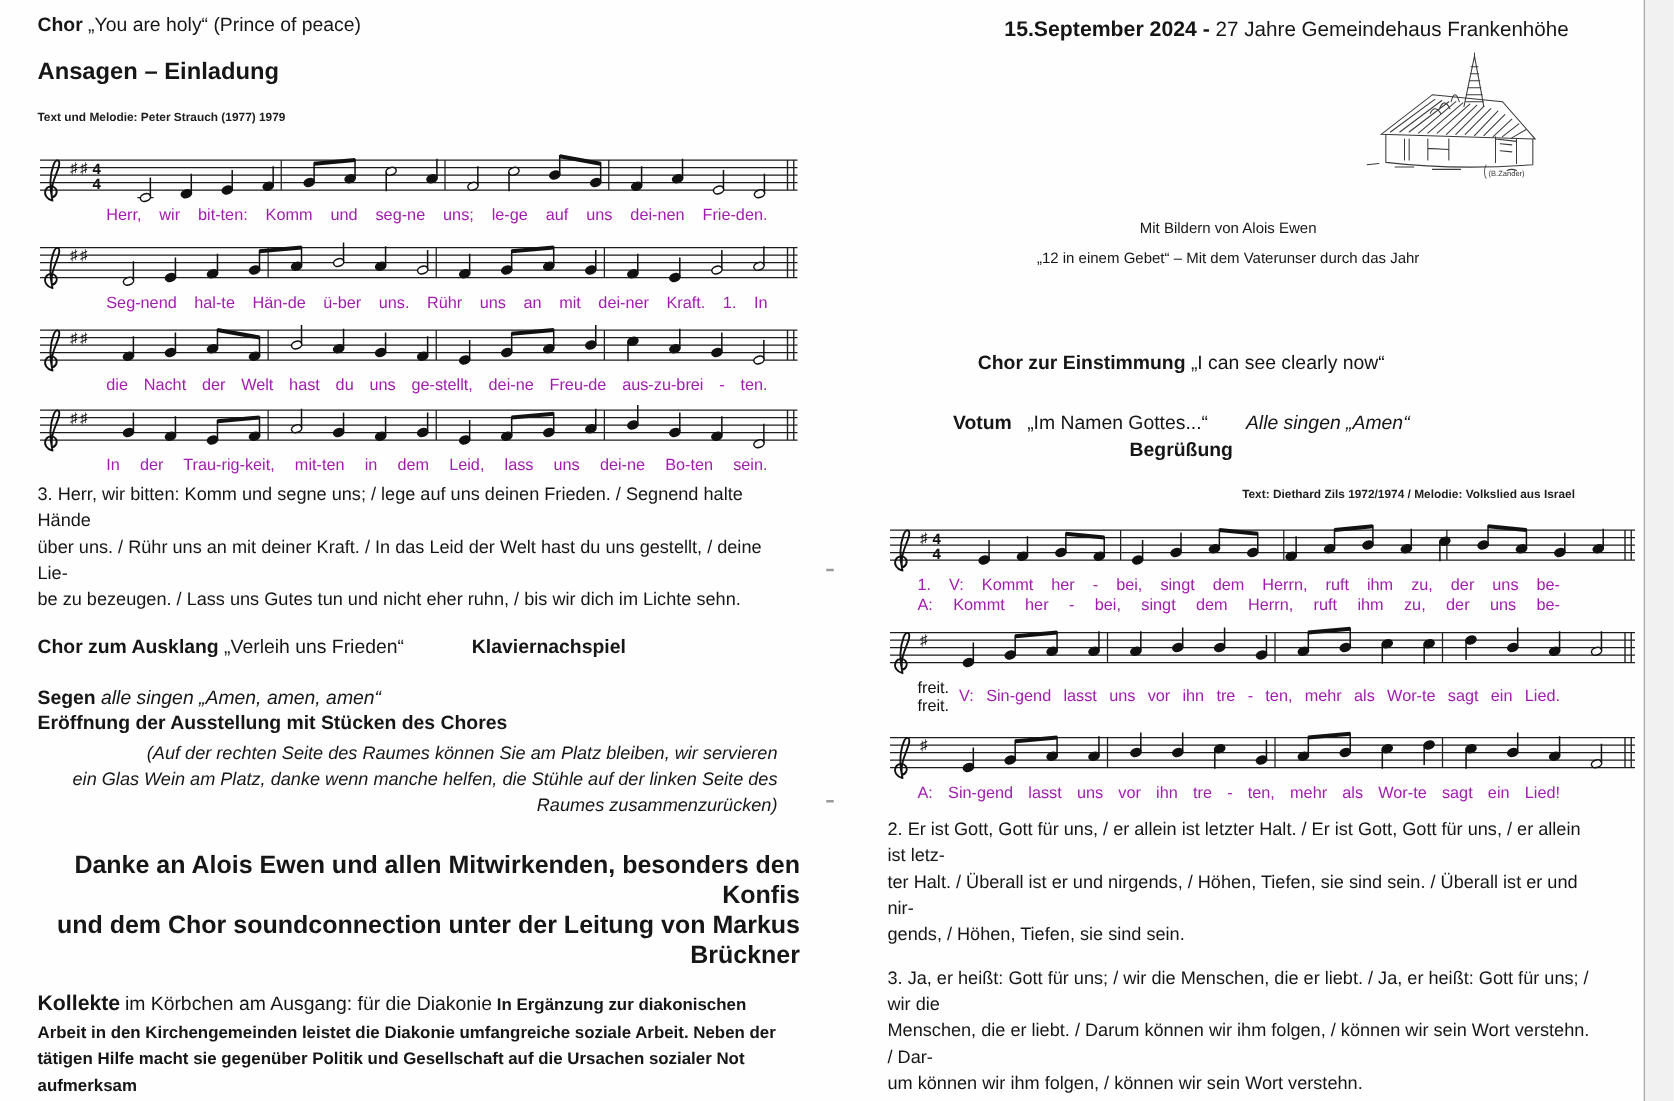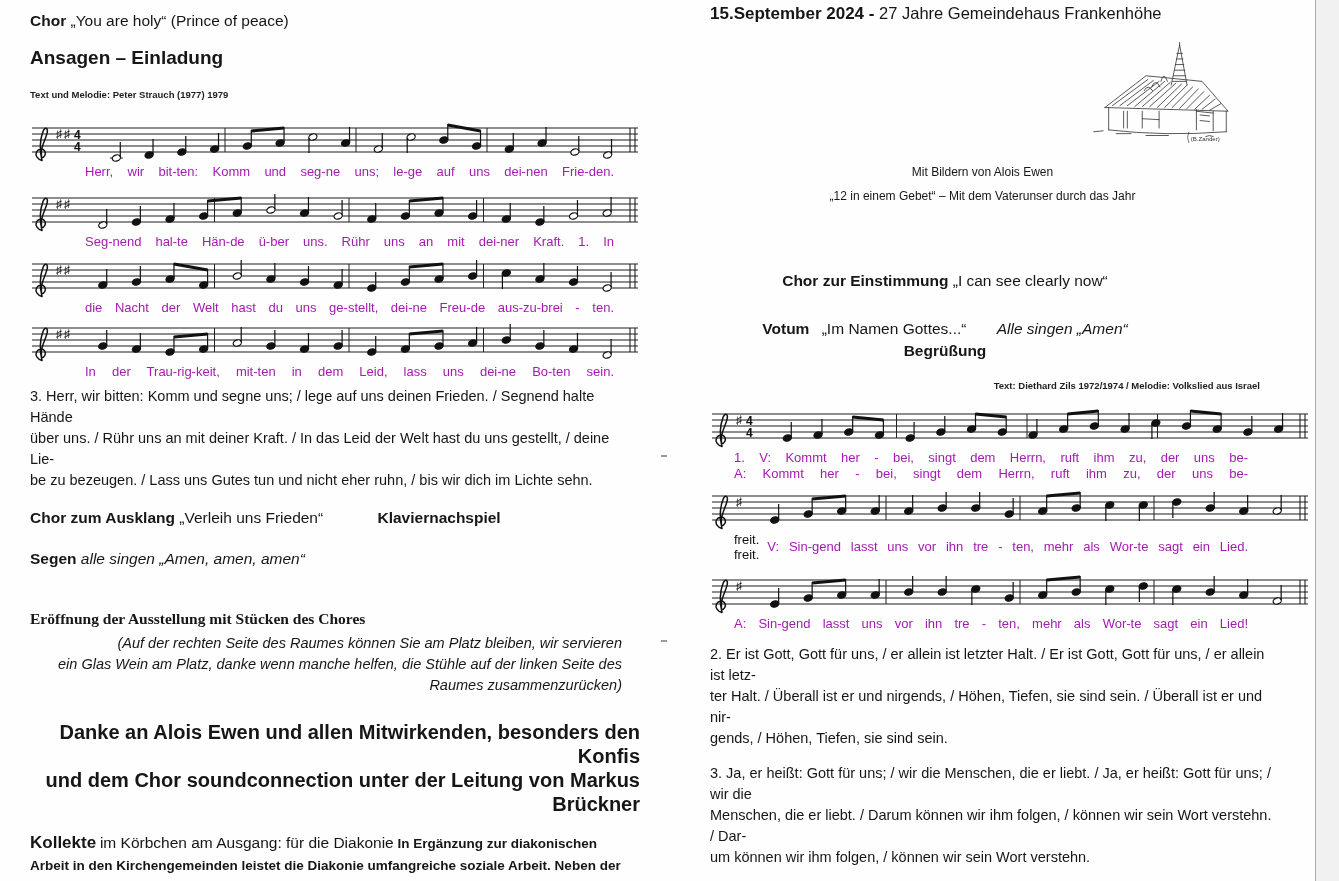--- a/index.html
+++ b/index.html
@@ -26,29 +26,29 @@
   .right-staff .lyrics-wrap{padding:0 62px 0 24px;}
   .lyric{font-size:13px;line-height:16px;color:#a21caf;text-align:justify;text-align-last:justify;}
   .lyric-row{display:flex;gap:8px;align-items:flex-start;}
   .lyric-prefix{font-size:13px;line-height:15px;color:#101010;flex:0 0 auto;}
   .lyric-row .main{flex:1;margin-top:7px;}
   .para{font-size:14.5px;line-height:21px;white-space:pre-line;}
   .l-verse3{margin-top:6px;width:592px;}
   .l-segen{margin-top:20px;font-size:15.5px;height:20px;}
   .l-ausklang{margin-top:18px;font-size:15.5px;height:21px;}
   .ml50{margin-left:50px;}
-  .l-eroeff{margin-top:40px;font-size:15.5px;font-weight:bold;height:20px;font-family:Liberation Serif, serif;}
+  .l-eroeff{font-size:15.5px;font-weight:bold;height:20px;}
   .l-note{margin-top:3px;width:592px;font-size:14.5px;line-height:21px;font-style:italic;
           text-align:right;white-space:pre-line;}
   .l-danke{margin-top:24px;font-size:20px;font-weight:bold;line-height:24px;white-space:pre-line;text-align:right;}
   .l-kollekte{margin-top:16px;width:600px;font-size:13.5px;line-height:21.5px;}
   .k-label{font-size:17px;font-weight:bold;}
   .k-lead{font-size:15.5px;}
   .k-detail{font-size:13.5px;font-weight:600;}
-  .r-header{margin-top:4px;text-align:left;padding-right:55px;height:22px;font-size:16.5px;}
+  .r-header{margin-top:14px;text-align:right;padding-right:55px;height:22px;font-size:16.5px;}
   .r-header .date{font-weight:bold;font-size:17px;}
   .r-intro{margin-top:134px;text-align:center;padding-right:55px;font-size:12px;line-height:24px;}
   .r-einstimmung{margin-top:64px;text-align:center;padding-right:130px;font-size:15.5px;height:22px;}
   .r-votum{margin-top:26px;text-align:center;padding-right:130px;font-size:15.5px;height:22px;}
   .r-begr{text-align:center;padding-right:130px;font-size:15.5px;font-weight:bold;height:22px;}
   .r-verse{width:565px;}
   .r-verse2{margin-top:12px;}
   .r-verse3{margin-top:14px;}
   .sketch{position:absolute;left:380px;top:42px;width:140px;height:103px;}
   .mt14{margin-top:14px;} .mt10{margin-top:10px;} .mt6{margin-top:6px;} .mt2{margin-top:2px;} .mt0{margin-top:0;}

